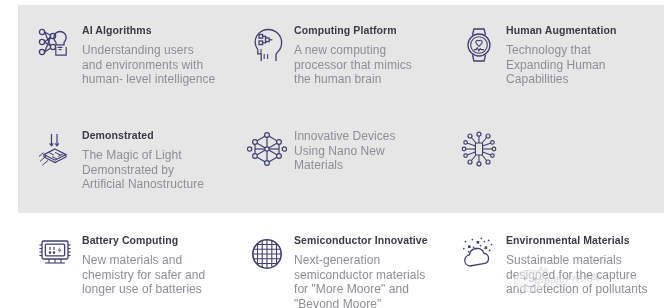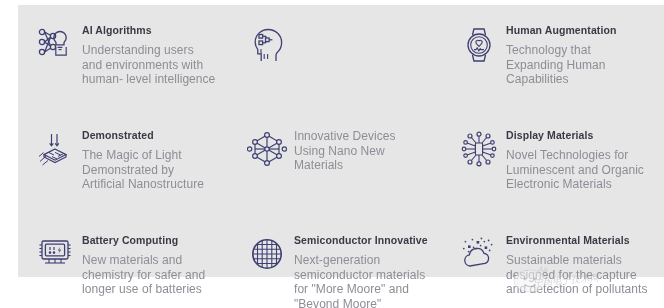--- a/index.html
+++ b/index.html
@@ -18,21 +18,21 @@
     position: relative;
     width: 664px;
     height: 308px;
     background: #ffffff;
   }
   #panel {
     position: absolute;
     left: 18px;
     top: 5px;
     width: 646px;
-    height: 272px;
+    height: 208px;
     background: #e6e6e6;
     box-sizing: border-box;
   }
   #grid {
     position: absolute;
     left: 0;
     top: 0;
     width: 646px;
     display: grid;
     grid-template-columns: 212px 212px 222px;
@@ -155,20 +155,24 @@
             <line x1="12.6" y1="11.3" x2="16" y2="11.3"></line>
             <line x1="12.6" y1="17.8" x2="16" y2="17.8"></line>
             <line x1="16" y1="11.3" x2="16" y2="13"></line>
             <line x1="16" y1="17.8" x2="16" y2="16.6"></line>
             <line x1="19.1" y1="14.8" x2="22.4" y2="14.8"></line>
             <line x1="11" y1="24" x2="11" y2="28.8" stroke-width="1.1"></line>
             <line x1="14.2" y1="29" x2="14.2" y2="34" stroke-width="1.1"></line>
             <line x1="17.6" y1="29" x2="17.6" y2="34" stroke-width="1.1"></line>
           </svg>
         </div>
+        <div class="txt">
+          <p class="c-title">Computing Platform</p>
+          <p class="c-desc">A new computing processor that mimics the human brain</p>
+        </div>
       </div>
 
       <div class="cell">
         <div class="icon-wrap">
           <svg width="32" height="40" viewBox="0 0 32 40" fill="none" stroke="#3f3f72" stroke-width="1.3">
             <circle cx="16" cy="20" r="11"></circle>
             <circle cx="16" cy="20" r="8.3" stroke-width="1.1"></circle>
             <path d="M9.5 10 l1.4 -6 l10.2 0 l1.4 6"></path>
             <path d="M9.5 30 l1.4 6 l10.2 0 l1.4 -6"></path>
             <path d="M16 21.4 c-1.6 -1.7 -3.2 -2.6 -3.2 -4.3 a1.9 1.9 0 0 1 3.2 -1.3 a1.9 1.9 0 0 1 3.2 1.3 c0 1.7 -1.6 2.6 -3.2 4.3 z" stroke-width="1.1"></path>
@@ -250,24 +254,20 @@
             <circle cx="6.6" cy="12.4" r="1.8" fill="#e6e6e6"></circle>
             <circle cx="33.4" cy="12.4" r="1.8" fill="#e6e6e6"></circle>
             <circle cx="5" cy="19" r="1.8" fill="#e6e6e6"></circle>
             <circle cx="35" cy="19" r="1.8" fill="#e6e6e6"></circle>
             <circle cx="6.6" cy="25.6" r="1.8" fill="#e6e6e6"></circle>
             <circle cx="33.4" cy="25.6" r="1.8" fill="#e6e6e6"></circle>
             <circle cx="11" cy="32" r="2" fill="#e6e6e6"></circle>
             <circle cx="20" cy="33.8" r="2" fill="#e6e6e6"></circle>
             <circle cx="29" cy="32" r="2" fill="#e6e6e6"></circle>
           </svg>
-        </div>
-        <div class="txt">
-          <p class="c-title">Display Materials</p>
-          <p class="c-desc">Novel Technologies for Luminescent and Organic Electronic Materials</p>
         </div>
       </div>
 
       <div class="cell">
         <div class="icon-wrap">
           <svg width="40" height="36" viewBox="0 0 40 36" fill="none" stroke="#3f3f72" stroke-width="1.3">
             <rect x="7" y="6" width="26" height="18" rx="1.4"></rect>
             <rect x="10.4" y="9.2" width="19.2" height="11.6" rx="1"></rect>
             <g stroke-width="1.2">
               <line x1="15" y1="12" x2="15" y2="15"></line>

